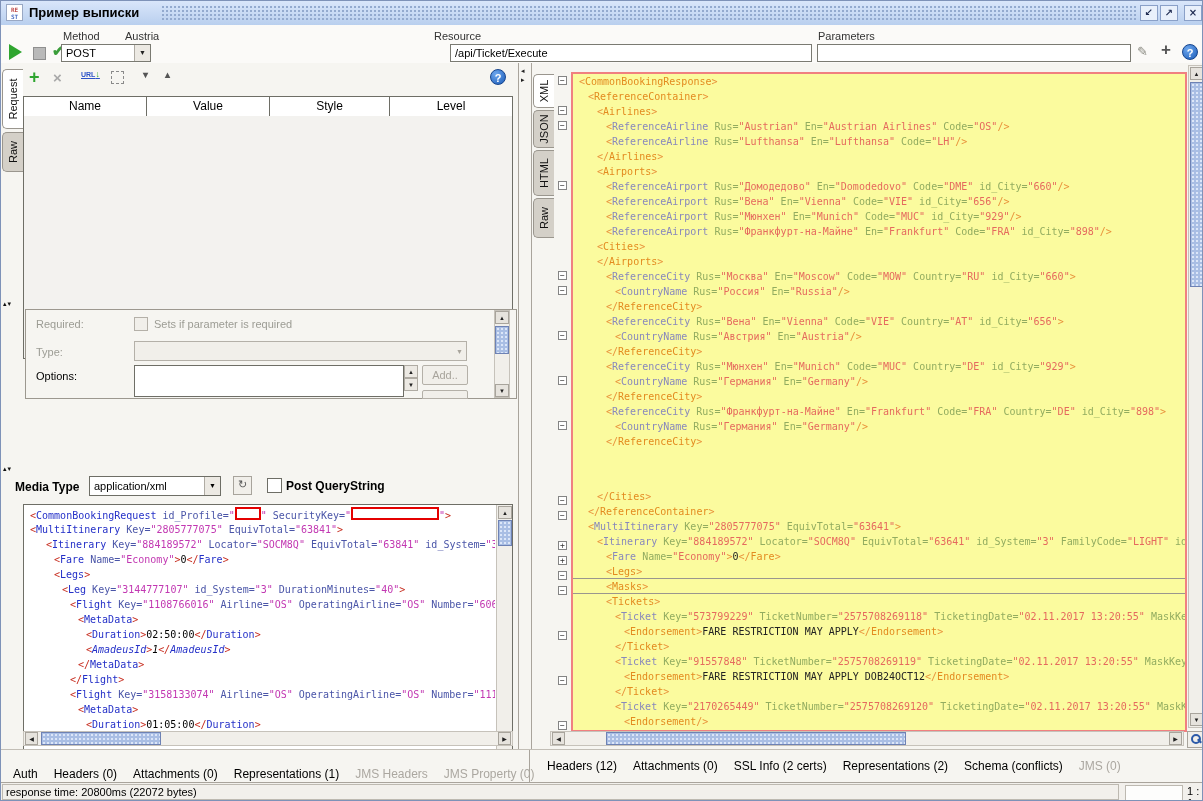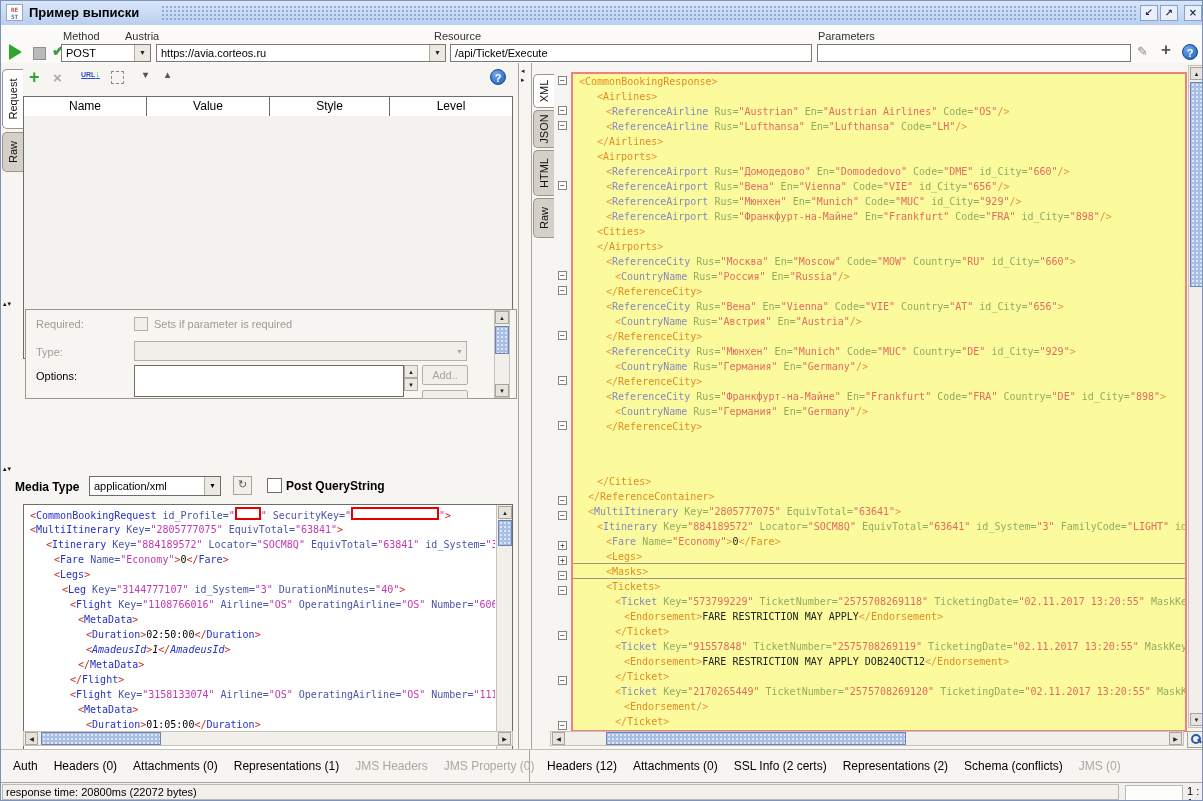--- a/index.html
+++ b/index.html
@@ -112,21 +112,21 @@
   #resp-content .tk-x{color:#222}
   #resp-content .code-line.cut{border-bottom:1px solid #9A968E;box-sizing:border-box;}
   
   #magnifier-icon{position:absolute;left:655px;top:668px;width:16px;height:15px;border:1px solid #A8A49C;background:#F1EFEA;}
   #magnifier-icon i{position:absolute;left:3px;top:2px;width:6px;height:6px;border:2px solid #2C5AA8;border-radius:50%;}
   #magnifier-icon b{position:absolute;left:9px;top:8px;width:5px;height:2px;background:#2C5AA8;transform:rotate(45deg);}
   
   #footer{position:absolute;left:0;top:748px;width:100%;height:33px;background:#F6F5F1;border-top:1px solid #C2BEB6;}
   #footer .vline{position:absolute;left:528px;top:0;bottom:0;width:1px;background:#A9A49C;}
   .ftabs{position:absolute;top:9px;display:flex;gap:16px;}
-  #req-ftabs{left:12px;} #resp-ftabs{left:546px;}
+  #req-ftabs{left:12px;margin-top:8px;} #resp-ftabs{left:546px;}
   .ftab{font-size:12px;color:#000;white-space:nowrap;}
   .ftab.dis{color:#ABA7A0;}
   
   #statusbar{position:absolute;left:0;top:781px;width:100%;height:20px;background:#F2F0EC;border-top:1px solid #A9A49C;box-sizing:border-box;}
   #status-left{position:absolute;left:1px;top:1px;width:1117px;height:16px;border:1px solid #BDB9B1;font-size:11px;
     line-height:15px;padding-left:3px;color:#000;box-sizing:border-box;}
   #status-progress{position:absolute;left:1124px;top:2px;width:56px;height:14px;border:1px solid #BDB9B1;background:#FDFDFC;}
   #status-zoom{position:absolute;left:1186px;top:2px;font-size:11px;color:#000;}
 </style>
 </head>
@@ -148,23 +148,20 @@
 
   <div id="toolbar">
     <span class="tico" id="play-icon"></span>
     <span class="tico" id="stop-icon"></span>
     <span class="tico" id="submit-icon">✔</span>
     <span class="flabel" style="left:62px">Method</span>
     <div class="field" style="left:60px;width:90px">
       <span>POST</span><span class="arr">▼</span>
     </div>
     <span class="flabel" style="left:124px">Austria</span>
-    <div class="field" style="left:155px;width:290px">
-      <span>https://avia.corteos.ru</span><span class="arr">▼</span>
-    </div>
     <span class="flabel" style="left:433px">Resource</span>
     <div class="field" style="left:449px;width:362px">
       <span>/api/Ticket/Execute</span>
     </div>
     <span class="flabel" style="left:817px">Parameters</span>
     <div class="field" style="left:816px;width:314px">
       <span></span>
     </div>
     <span class="tico" id="params-edit-icon">✎</span>
     <span class="tico" id="params-add-icon">+</span>
@@ -361,20 +358,21 @@
           <span class="fold">−</span>
         </div>
         <div class="gut-cell"></div>
         <div class="gut-cell"></div>
         <div class="gut-cell">
           <span class="fold">−</span>
         </div>
       </div>
     <div id="resp-content">
         <div class="code-line" style="padding-left: 6px;"><span class="tk-b">&lt;</span><span class="tk-o">CommonBookingResponse</span><span class="tk-b">&gt;</span></div>
+        <div class="code-line" style="padding-left: 15px;"><span class="tk-b">&lt;</span><span class="tk-o">ReferenceContainer</span><span class="tk-b">&gt;</span></div>
         <div class="code-line" style="padding-left: 24px;"><span class="tk-b">&lt;</span><span class="tk-o">Airlines</span><span class="tk-b">&gt;</span></div>
         <div class="code-line" style="padding-left: 33px;"><span class="tk-b">&lt;</span><span class="tk-t">ReferenceAirline</span><span class="tk-a"> Rus=</span><span class="tk-v">"Austrian"</span><span class="tk-a"> En=</span><span class="tk-v">"Austrian Airlines"</span><span class="tk-a"> Code=</span><span class="tk-v">"OS"</span><span class="tk-b">/&gt;</span></div>
         <div class="code-line" style="padding-left: 33px;"><span class="tk-b">&lt;</span><span class="tk-t">ReferenceAirline</span><span class="tk-a"> Rus=</span><span class="tk-v">"Lufthansa"</span><span class="tk-a"> En=</span><span class="tk-v">"Lufthansa"</span><span class="tk-a"> Code=</span><span class="tk-v">"LH"</span><span class="tk-b">/&gt;</span></div>
         <div class="code-line" style="padding-left: 24px;"><span class="tk-b">&lt;/</span><span class="tk-o">Airlines</span><span class="tk-b">&gt;</span></div>
         <div class="code-line" style="padding-left: 24px;"><span class="tk-b">&lt;</span><span class="tk-o">Airports</span><span class="tk-b">&gt;</span></div>
         <div class="code-line" style="padding-left: 33px;"><span class="tk-b">&lt;</span><span class="tk-t">ReferenceAirport</span><span class="tk-a"> Rus=</span><span class="tk-v">"Домодедово"</span><span class="tk-a"> En=</span><span class="tk-v">"Domodedovo"</span><span class="tk-a"> Code=</span><span class="tk-v">"DME"</span><span class="tk-a"> id_City=</span><span class="tk-v">"660"</span><span class="tk-b">/&gt;</span></div>
         <div class="code-line" style="padding-left: 33px;"><span class="tk-b">&lt;</span><span class="tk-t">ReferenceAirport</span><span class="tk-a"> Rus=</span><span class="tk-v">"Вена"</span><span class="tk-a"> En=</span><span class="tk-v">"Vienna"</span><span class="tk-a"> Code=</span><span class="tk-v">"VIE"</span><span class="tk-a"> id_City=</span><span class="tk-v">"656"</span><span class="tk-b">/&gt;</span></div>
         <div class="code-line" style="padding-left: 33px;"><span class="tk-b">&lt;</span><span class="tk-t">ReferenceAirport</span><span class="tk-a"> Rus=</span><span class="tk-v">"Мюнхен"</span><span class="tk-a"> En=</span><span class="tk-v">"Munich"</span><span class="tk-a"> Code=</span><span class="tk-v">"MUC"</span><span class="tk-a"> id_City=</span><span class="tk-v">"929"</span><span class="tk-b">/&gt;</span></div>
         <div class="code-line" style="padding-left: 33px;"><span class="tk-b">&lt;</span><span class="tk-t">ReferenceAirport</span><span class="tk-a"> Rus=</span><span class="tk-v">"Франкфурт-на-Майне"</span><span class="tk-a"> En=</span><span class="tk-v">"Frankfurt"</span><span class="tk-a"> Code=</span><span class="tk-v">"FRA"</span><span class="tk-a"> id_City=</span><span class="tk-v">"898"</span><span class="tk-b">/&gt;</span></div>
         <div class="code-line" style="padding-left: 24px;"><span class="tk-b">&lt;</span><span class="tk-o">Cities</span><span class="tk-b">&gt;</span></div>

